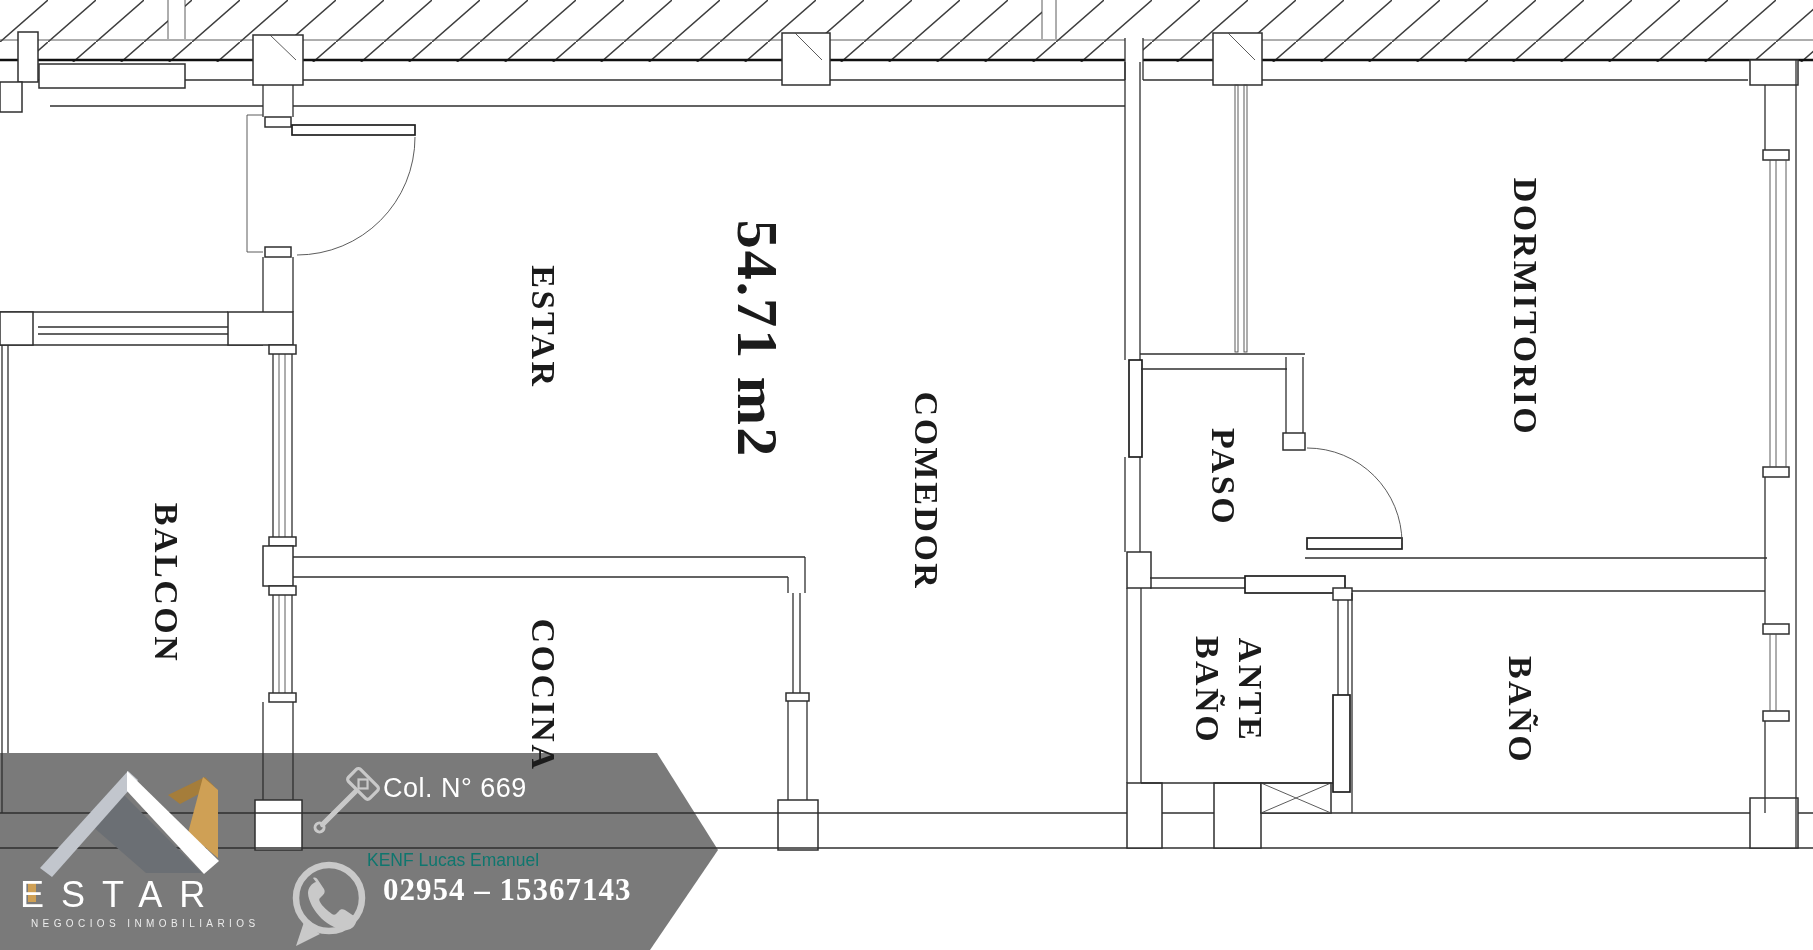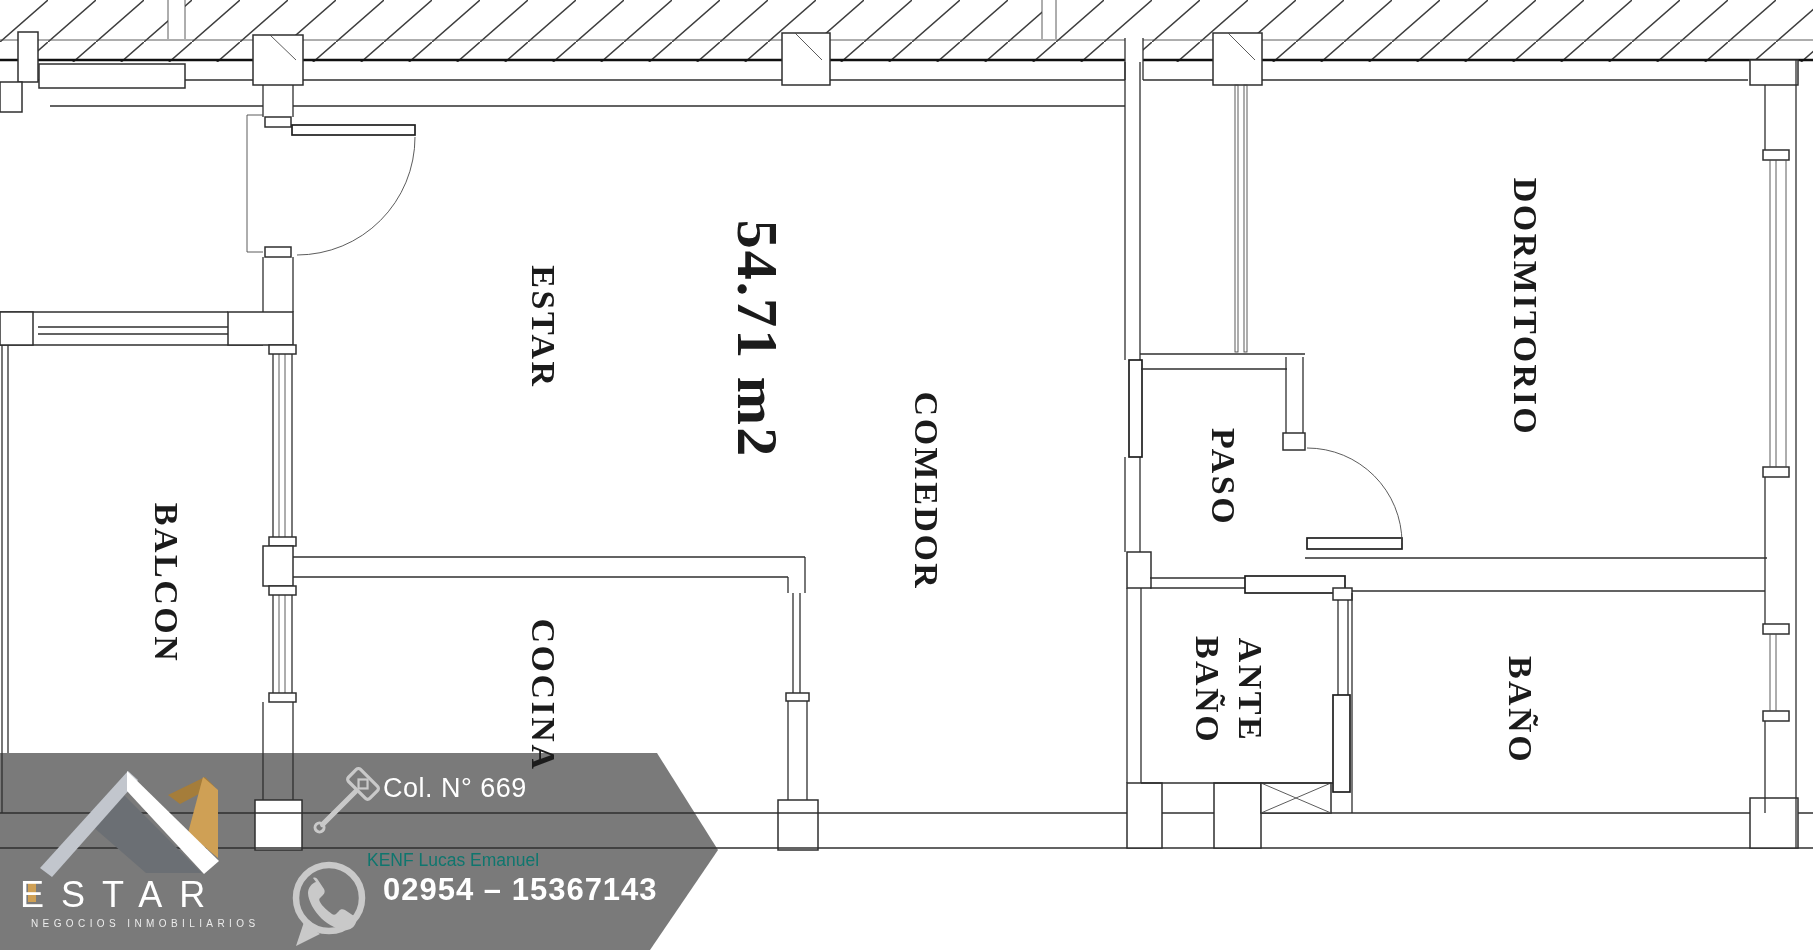--- a/index.html
+++ b/index.html
@@ -11,21 +11,21 @@
   .thk{stroke:#101010;stroke-width:2.6;fill:none;}
   .wb{fill:#ffffff;stroke:#2f2f2f;stroke-width:1.5;}
   .leaf{fill:#ffffff;stroke:#1f1f1f;stroke-width:1.7;}
   .rlabel{position:absolute;transform:translate(-50%,-50%) rotate(90deg);
           font-family:"Liberation Serif",serif;font-weight:700;color:#1b1b1b;
           white-space:pre-line;text-align:center;letter-spacing:2.5px;font-size:34px;line-height:1.25;}
   .area-label{font-size:58px;letter-spacing:2px;}
   .btxt{position:absolute;color:#ffffff;}
   .b-cred{left:383px;top:773px;font-size:27px;letter-spacing:0.5px;}
   .b-agent{left:367px;top:811px;font-size:17.5px;color:#0f766e;margin-top:39px;}
-  .b-phone{left:383px;top:872px;font-size:31px;font-weight:700;letter-spacing:1px;}
+  .b-phone{left:383px;top:872px;font-size:31px;font-weight:700;letter-spacing:1px;font-family:Liberation Serif, serif;}
   .b-brand{left:20px;top:874px;font-size:36px;font-weight:500;letter-spacing:17px;}
   .b-tag{left:31px;top:918px;font-size:10px;letter-spacing:4.4px;color:#ececec;}
 </style>
 </head>
 <body>
 
 <div id="stage">
 
   <svg id="plan-svg" width="1813" height="950" viewBox="0 0 1813 950">
     <defs>

